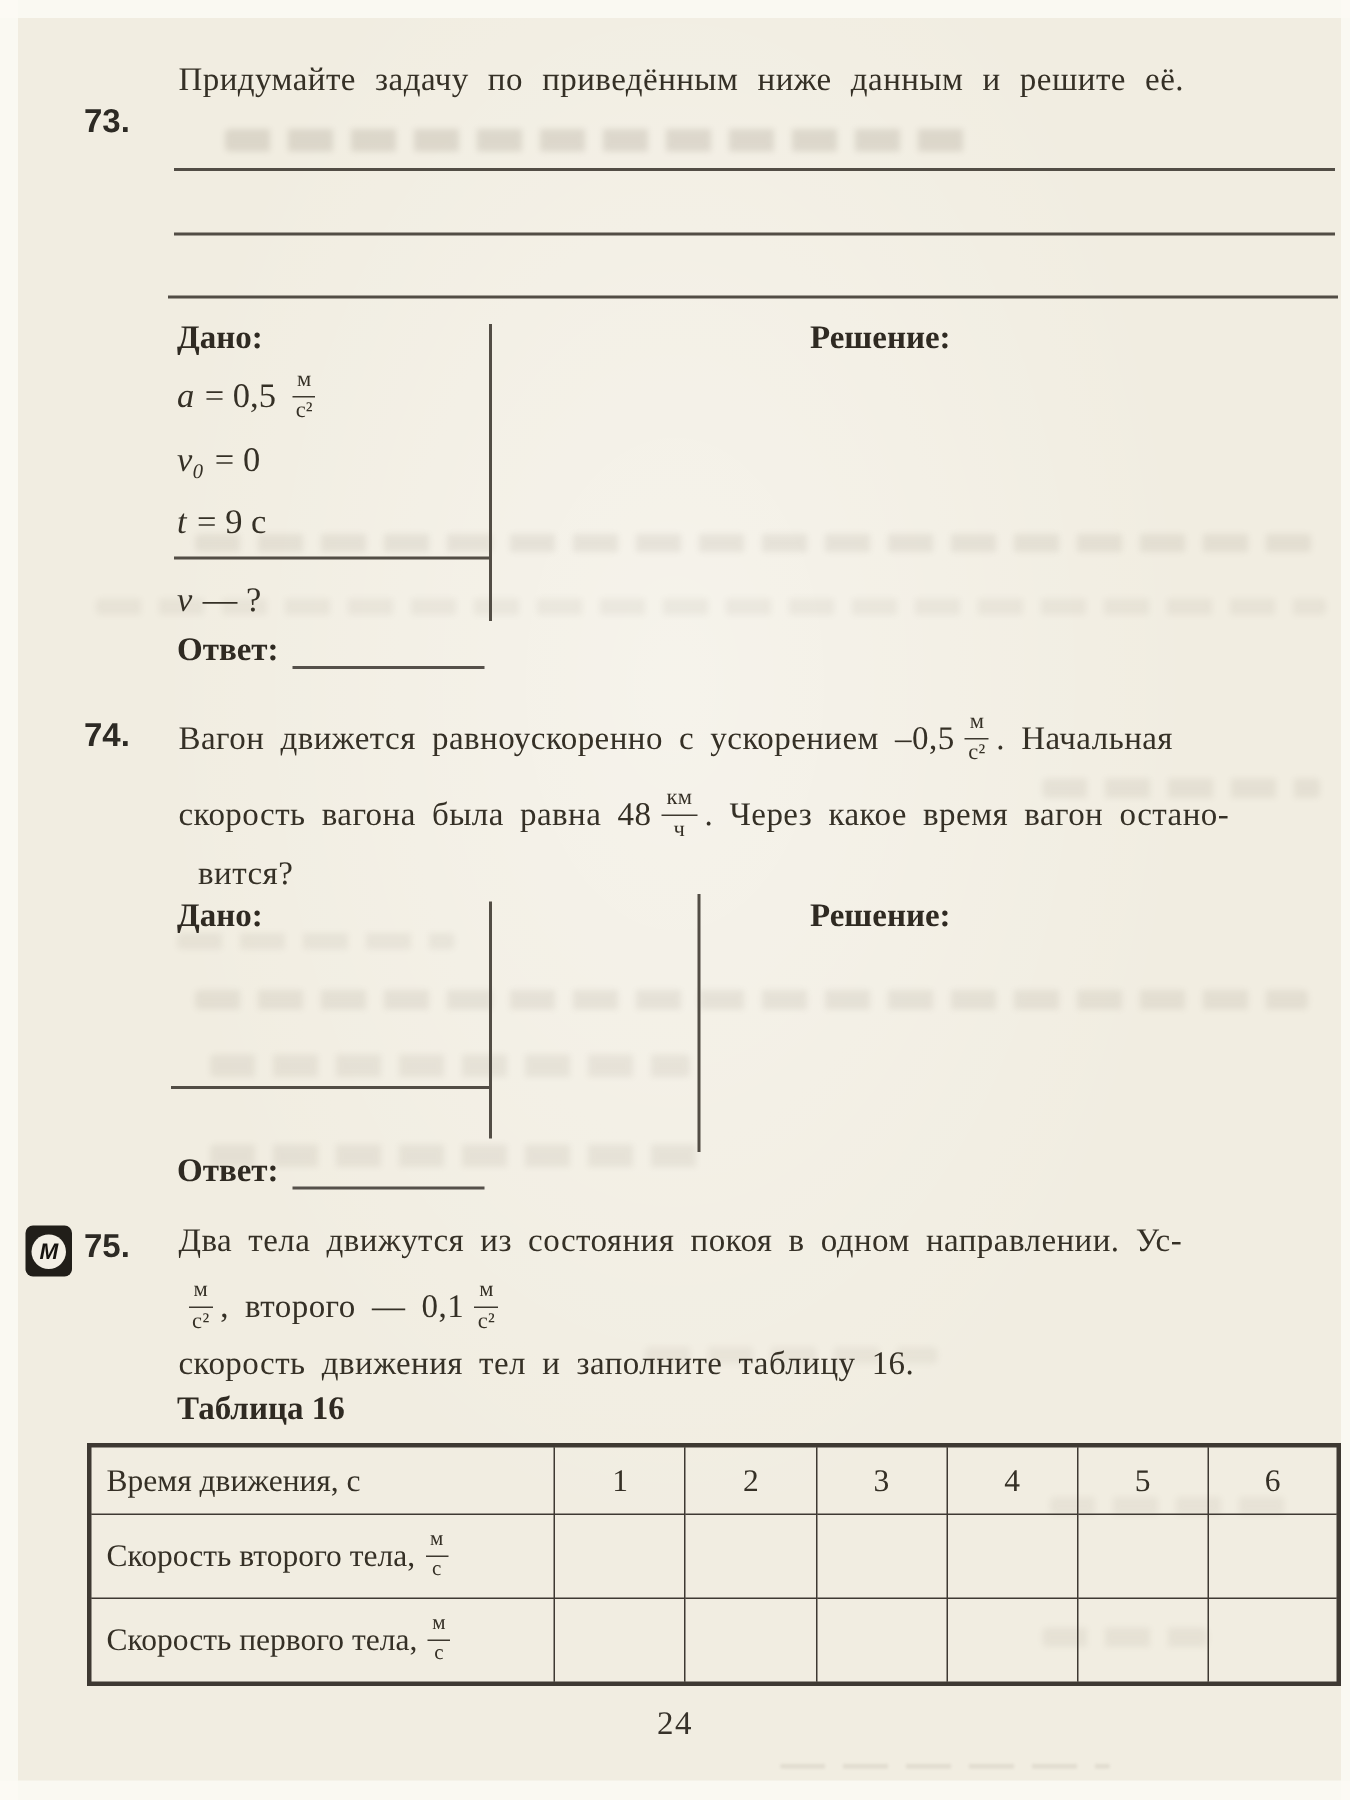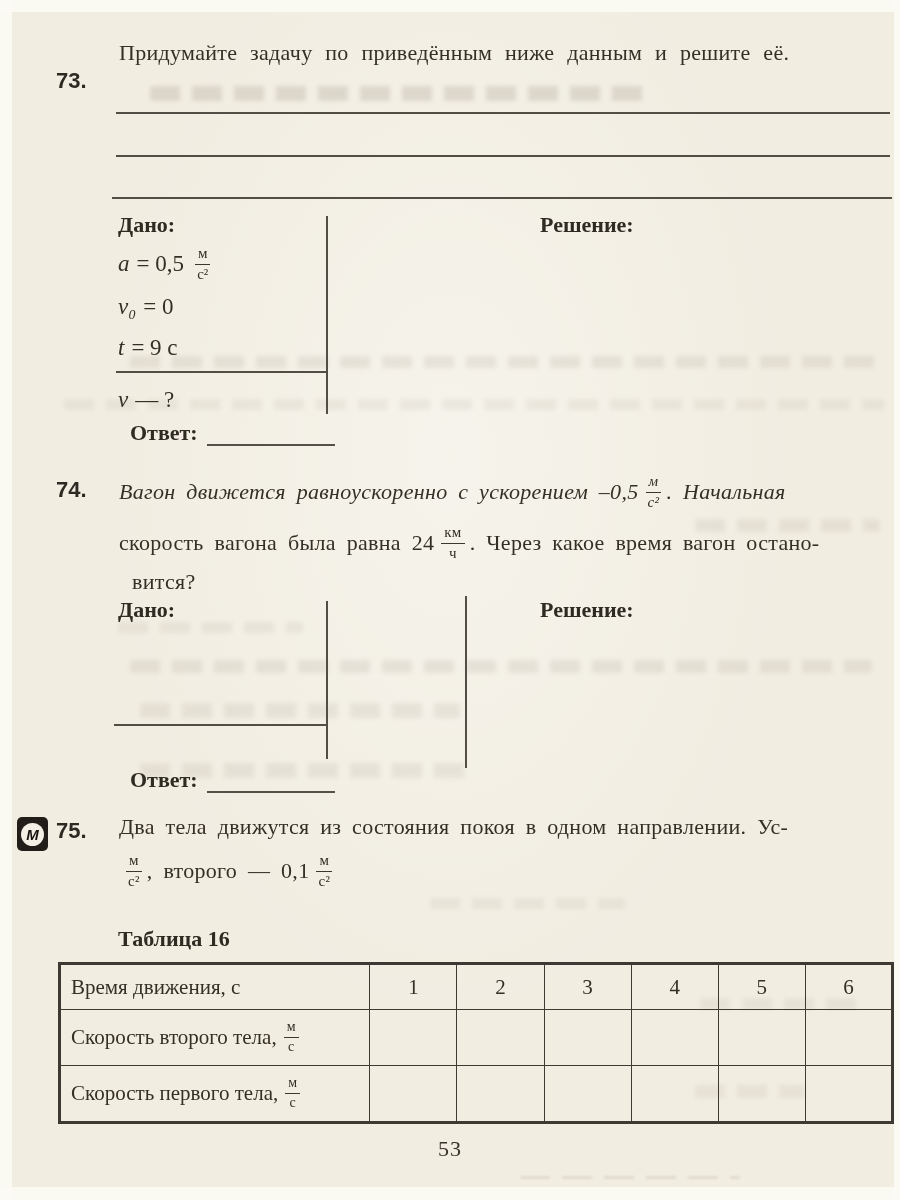--- a/index.html
+++ b/index.html
@@ -57,21 +57,21 @@
 
   
   .fr{
     display:inline-flex;flex-direction:column;align-items:center;
     line-height:1.05;font-size:15px;margin:0 4px;color:#353026;
   }
   .fr .frn{padding:0 3px 2px;border-bottom:1.6px solid #3d382f;}
   .fr .frd{padding-top:2px;}
   .pline .fr{font-size:15px;margin:0 5px 0 7px;}
 
-  .otvet{position:absolute;display:flex;align-items:flex-end;font-size:22px;margin-left:12px;}
+  .otvet{position:absolute;display:flex;align-items:flex-end;font-size:22px;}
   .otvet .olabel{font-weight:700;color:#2f2a22;}
   .blank{display:inline-block;width:128px;height:22px;margin-left:9px;border-bottom:2px solid #55504a;}
 
   
   .mbadge{
     position:absolute;left:17px;top:817px;width:31px;height:34px;
     background:#211e19;border-radius:5px;
     display:flex;align-items:center;justify-content:center;
   }
   .mcirc{
@@ -145,25 +145,25 @@
     <i class="mv">v</i><span>— ?</span>
   </div>
 
   <div class="otvet" style="left:118px;top:420px;">
     <span class="olabel">Ответ:</span>
       <span class="blank"></span>
   </div>
 
   <span class="pnum" style="left:56px;top:477px;">74.</span>
 
-  <div class="pline" style="left:119px;top:466px;height:52px;font-style:italic;">
+  <div class="pline" style="left:119px;top:466px;height:52px;">
     <span>Вагон движется равноускоренно с ускорением –0,5</span><span class="fr"><span class="frn">м</span><span class="frd">с²</span></span><span>. Начальная</span>
   </div>
   <div class="pline" style="left:119px;top:517px;height:52px;">
-    <span>скорость вагона была равна 24</span><span class="fr"><span class="frn">км</span><span class="frd">ч</span></span><span>. Через какое время вагон остано-</span>
+    <span>скорость вагона была равна 48</span><span class="fr"><span class="frn">км</span><span class="frd">ч</span></span><span>. Через какое время вагон остано-</span>
   </div>
   <div class="pline" style="left:132px;top:567px;height:30px;">
     <span>вится?</span>
   </div>
 
   <b class="lbl" style="left:118px;top:597px;">Дано:</b>
   <div class="vline" style="left:326px;top:601px;height:158px;"></div>
   <div class="vline" style="left:465px;top:596px;height:172px;"></div>
   <b class="lbl" style="left:540px;top:597px;">Решение:</b>
   <div class="hline" style="left:114px;top:724px;width:213px;"></div>
@@ -176,20 +176,23 @@
   <span class="mbadge">
       <span class="mcirc">М</span>
     </span>
   <span class="pnum" style="left:56px;top:818px;">75.</span>
 
   <div class="pline" style="left:119px;top:812px;height:30px;">
     <span>Два тела движутся из состояния покоя в одном направлении. Ус-</span>
   </div>
   <div class="pline" style="left:119px;top:845px;height:52px;">
     <span class="fr"><span class="frn">м</span><span class="frd">с²</span></span><span>, второго — 0,1</span><span class="fr"><span class="frn">м</span><span class="frd">с²</span></span>
+  </div>
+  <div class="pline" style="left:119px;top:894px;height:30px;">
+    <span>скорость движения тел и заполните таблицу 16.</span>
   </div>
 
   <b class="lbl" style="left:118px;top:926px;">Таблица 16</b>
 
   <table id="table16">
     <colgroup>
       <col style="width:310px">
         <col style="width:87px">
         <col style="width:87px">
         <col style="width:87px">
@@ -225,19 +228,19 @@
       <td class="nc"></td>
       <td class="nc"></td>
       <td class="nc"></td>
       <td class="nc"></td>
       <td class="nc"></td>
       <td class="nc"></td>
     </tr>
   </tbody>
     </table>
 
-  <div id="pageno">53</div>
+  <div id="pageno">24</div>
 
   <div class="edge" id="edge-top"></div>
   <div class="edge" id="edge-left"></div>
   <div class="edge" id="edge-right"></div>
   <div class="edge" id="edge-bottom"></div>
 </div>
 
 </body></html>

